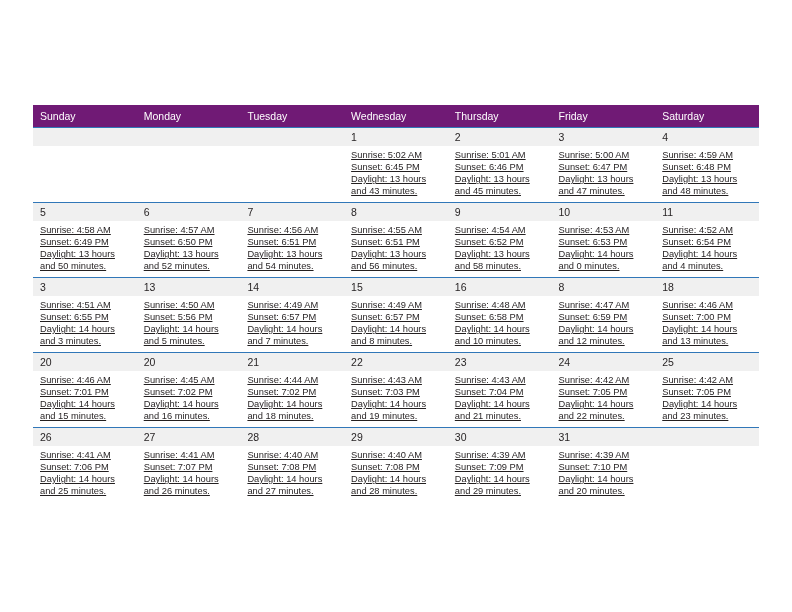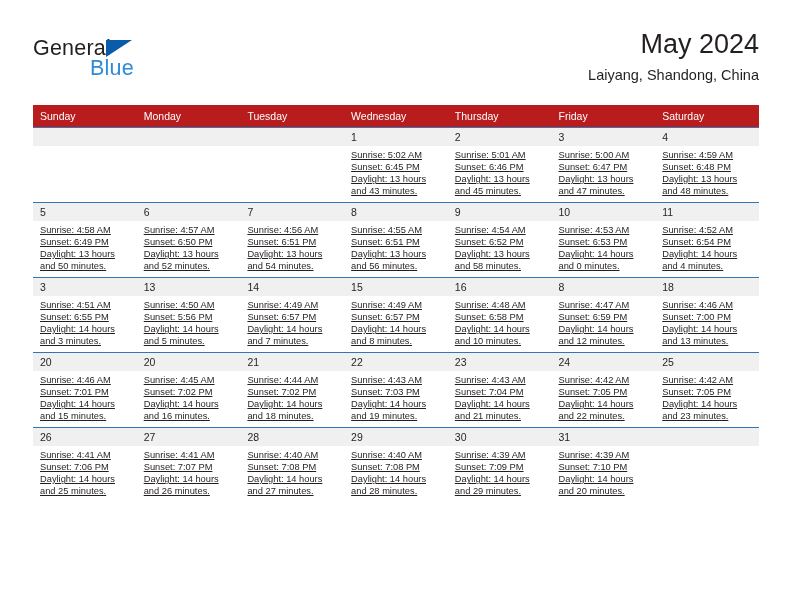--- a/index.html
+++ b/index.html
@@ -86,21 +86,21 @@
   
   .calendar {
     position: absolute;
     left: 33px;
     top: 105px;
     width: 726px;
     border-collapse: collapse;
     table-layout: fixed;
   }
   .calendar th {
-    background: #b91c1c;
+    background: #701a75;
     color: #ffffff;
     font-size: 10.5px;
     font-weight: normal;
     text-align: left;
     padding: 5px 0 5px 7px;
     height: 10px;
     border: none;
   }
   .calendar td {
     vertical-align: top;
@@ -135,34 +135,20 @@
   }
   .lines div {
     white-space: nowrap;
   }
 </style>
 </head>
 <body>
 
 <div class="page">
 
-  <div class="header">
-
-    <div class="logo">
-      <span class="logo-general">General</span>
-      <span class="logo-tri"></span>
-      <span class="logo-blue">Blue</span>
-    </div>
-
-    <div class="title-block">
-      <div class="cal-title">May 2024</div>
-      <div class="cal-subtitle">Laiyang, Shandong, China</div>
-    </div>
-
-  </div>
 
   <table class="calendar">
     <thead>
       <tr>
         <th>Sunday</th>
         <th>Monday</th>
         <th>Tuesday</th>
         <th>Wednesday</th>
         <th>Thursday</th>
         <th>Friday</th>

